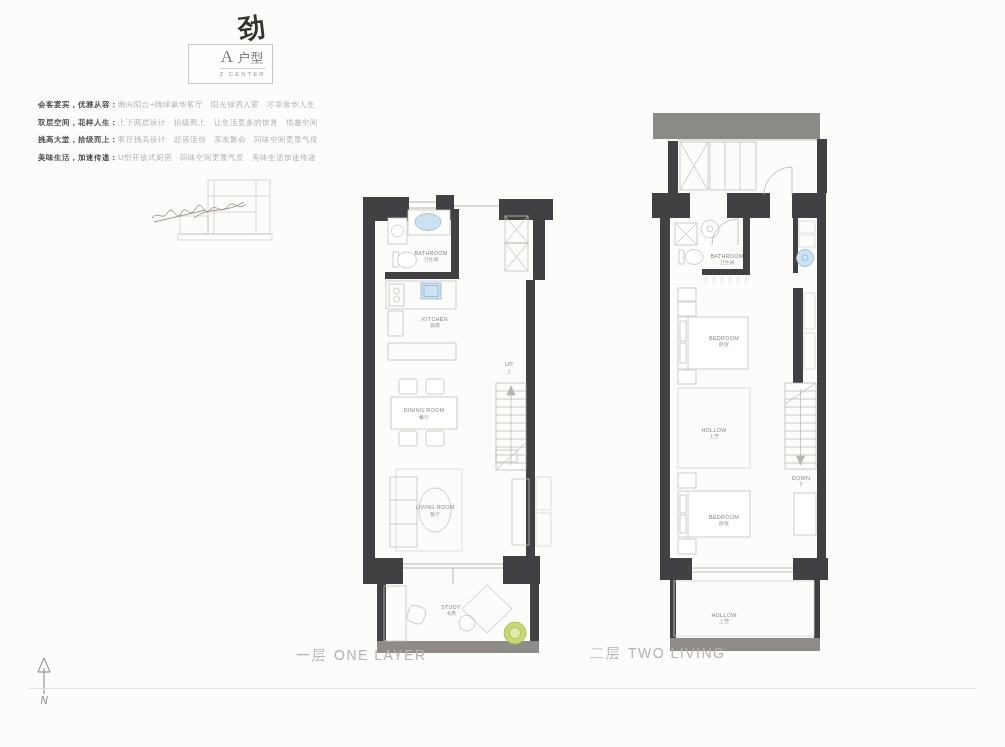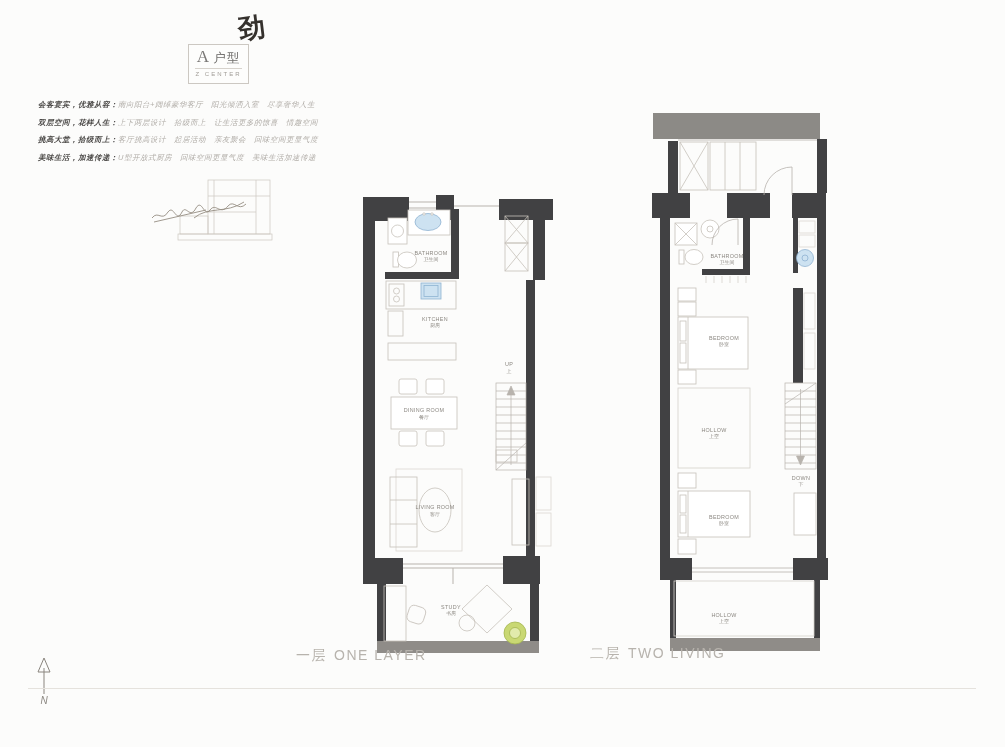--- a/index.html
+++ b/index.html
@@ -3,28 +3,28 @@
 <meta charset="utf-8">
 <style>
   html,body{margin:0;padding:0;background:#e8e8e8;}
   #stage{position:relative;width:1005px;height:747px;background:#fcfcfb;overflow:hidden;
          font-family:"Liberation Sans",sans-serif;}
   
   .hand-mark{position:absolute;left:238px;top:10px;font-family:"DejaVu Serif",serif;
              font-size:27px;font-weight:bold;color:#35312d;transform:rotate(-7deg);}
   
   .title-box{position:absolute;left:188px;top:44px;width:59px;height:38px;
-             border:1px solid #ccc8c2;text-align:center;background:#fdfdfc;}
+             border:1px solid #ccc8c2;text-align:center;background:#fdfdfc;padding-left:24px;}
   .title-main{margin-top:4px;line-height:16px;color:#6e6c6a;white-space:nowrap;}
   .title-main .letter{font-family:"Liberation Serif",serif;font-size:17px;color:#7b7977;}
   .title-main .suffix{font-size:12.5px;letter-spacing:1px;}
   .title-div{border-top:1px solid #d6d2cc;margin:2px 6px 0 6px;}
   .title-sub{font-size:6px;letter-spacing:2px;color:#a19d97;margin-top:2px;}
   
-  .desc{position:absolute;left:38px;top:96px;font-style:italic;}
+  .desc{position:absolute;left:38px;top:96px;}
   .desc-line{font-size:7.5px;line-height:17.5px;white-space:nowrap;}
   .desc-line .head{color:#4c4a48;font-weight:bold;letter-spacing:.5px;}
   .desc-line .body{color:#b2aea9;letter-spacing:.5px;}
   
   .plan-caption{position:absolute;font-size:14px;color:#b7b3ad;letter-spacing:1.5px;white-space:nowrap;}
   .plan-caption .zh{margin-right:7px;}
   
   .bottom-rule{position:absolute;left:28px;top:688px;width:948px;height:1px;background:#e5e2dd;}
   svg{position:absolute;display:block;}
   svg text{font-family:"Liberation Sans",sans-serif;fill:#8c8882;}

